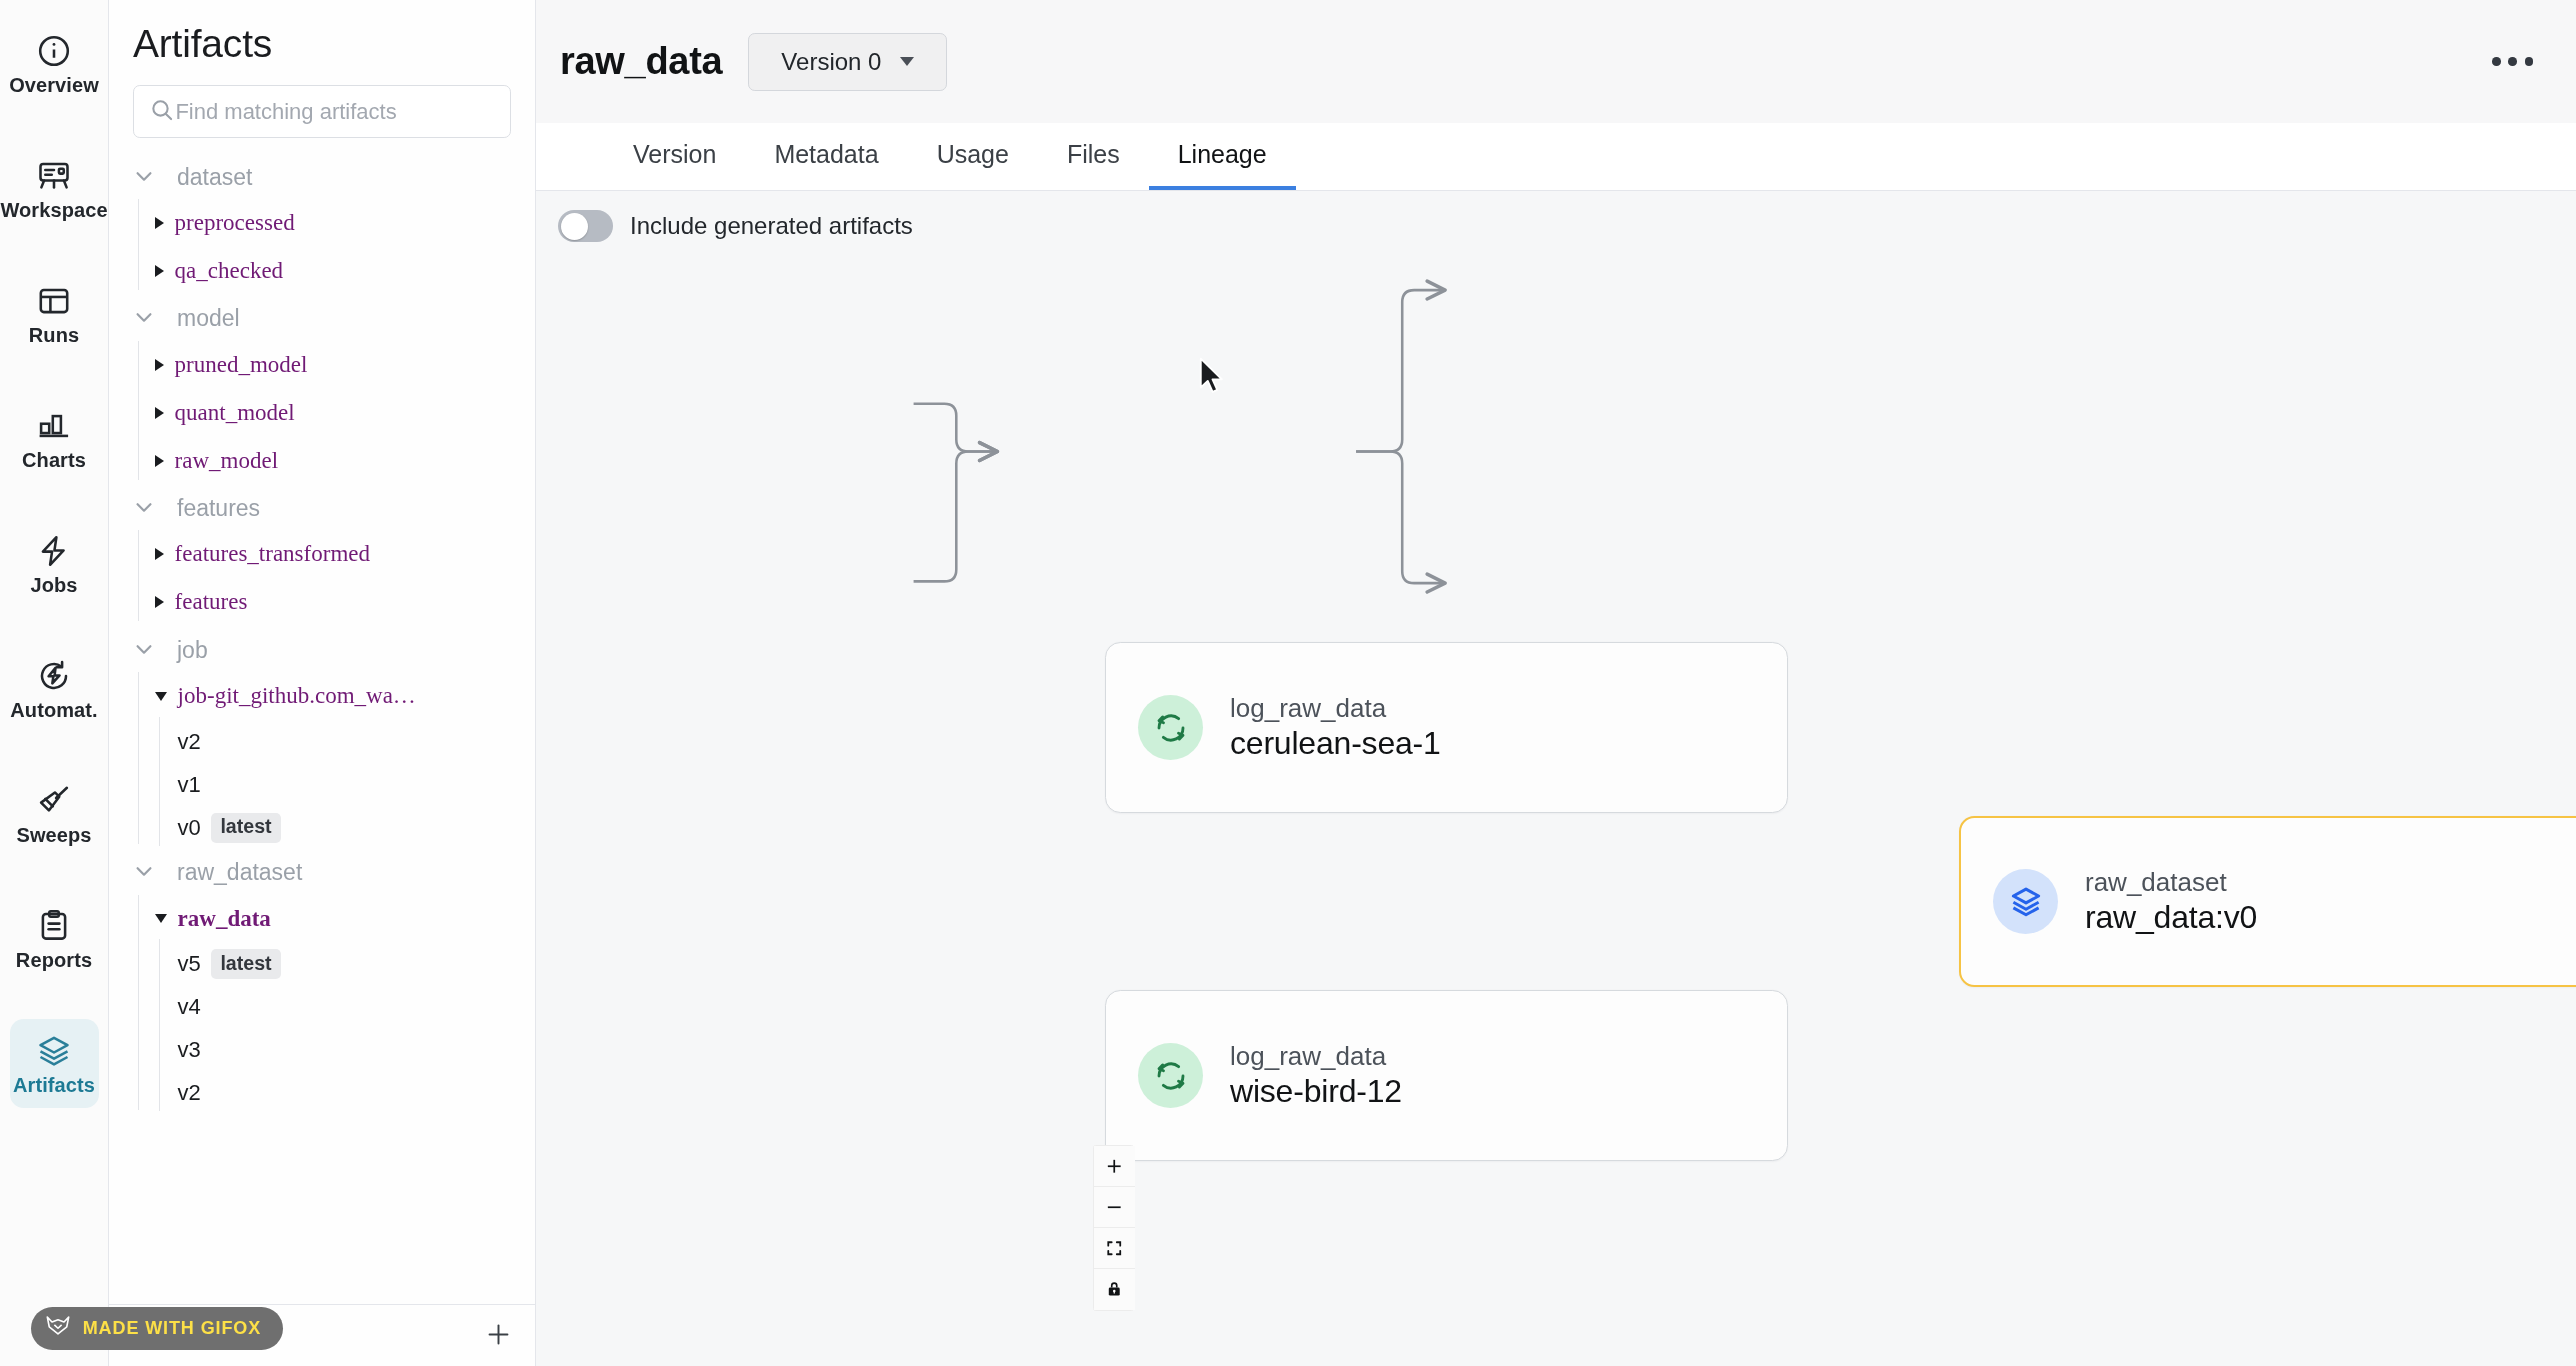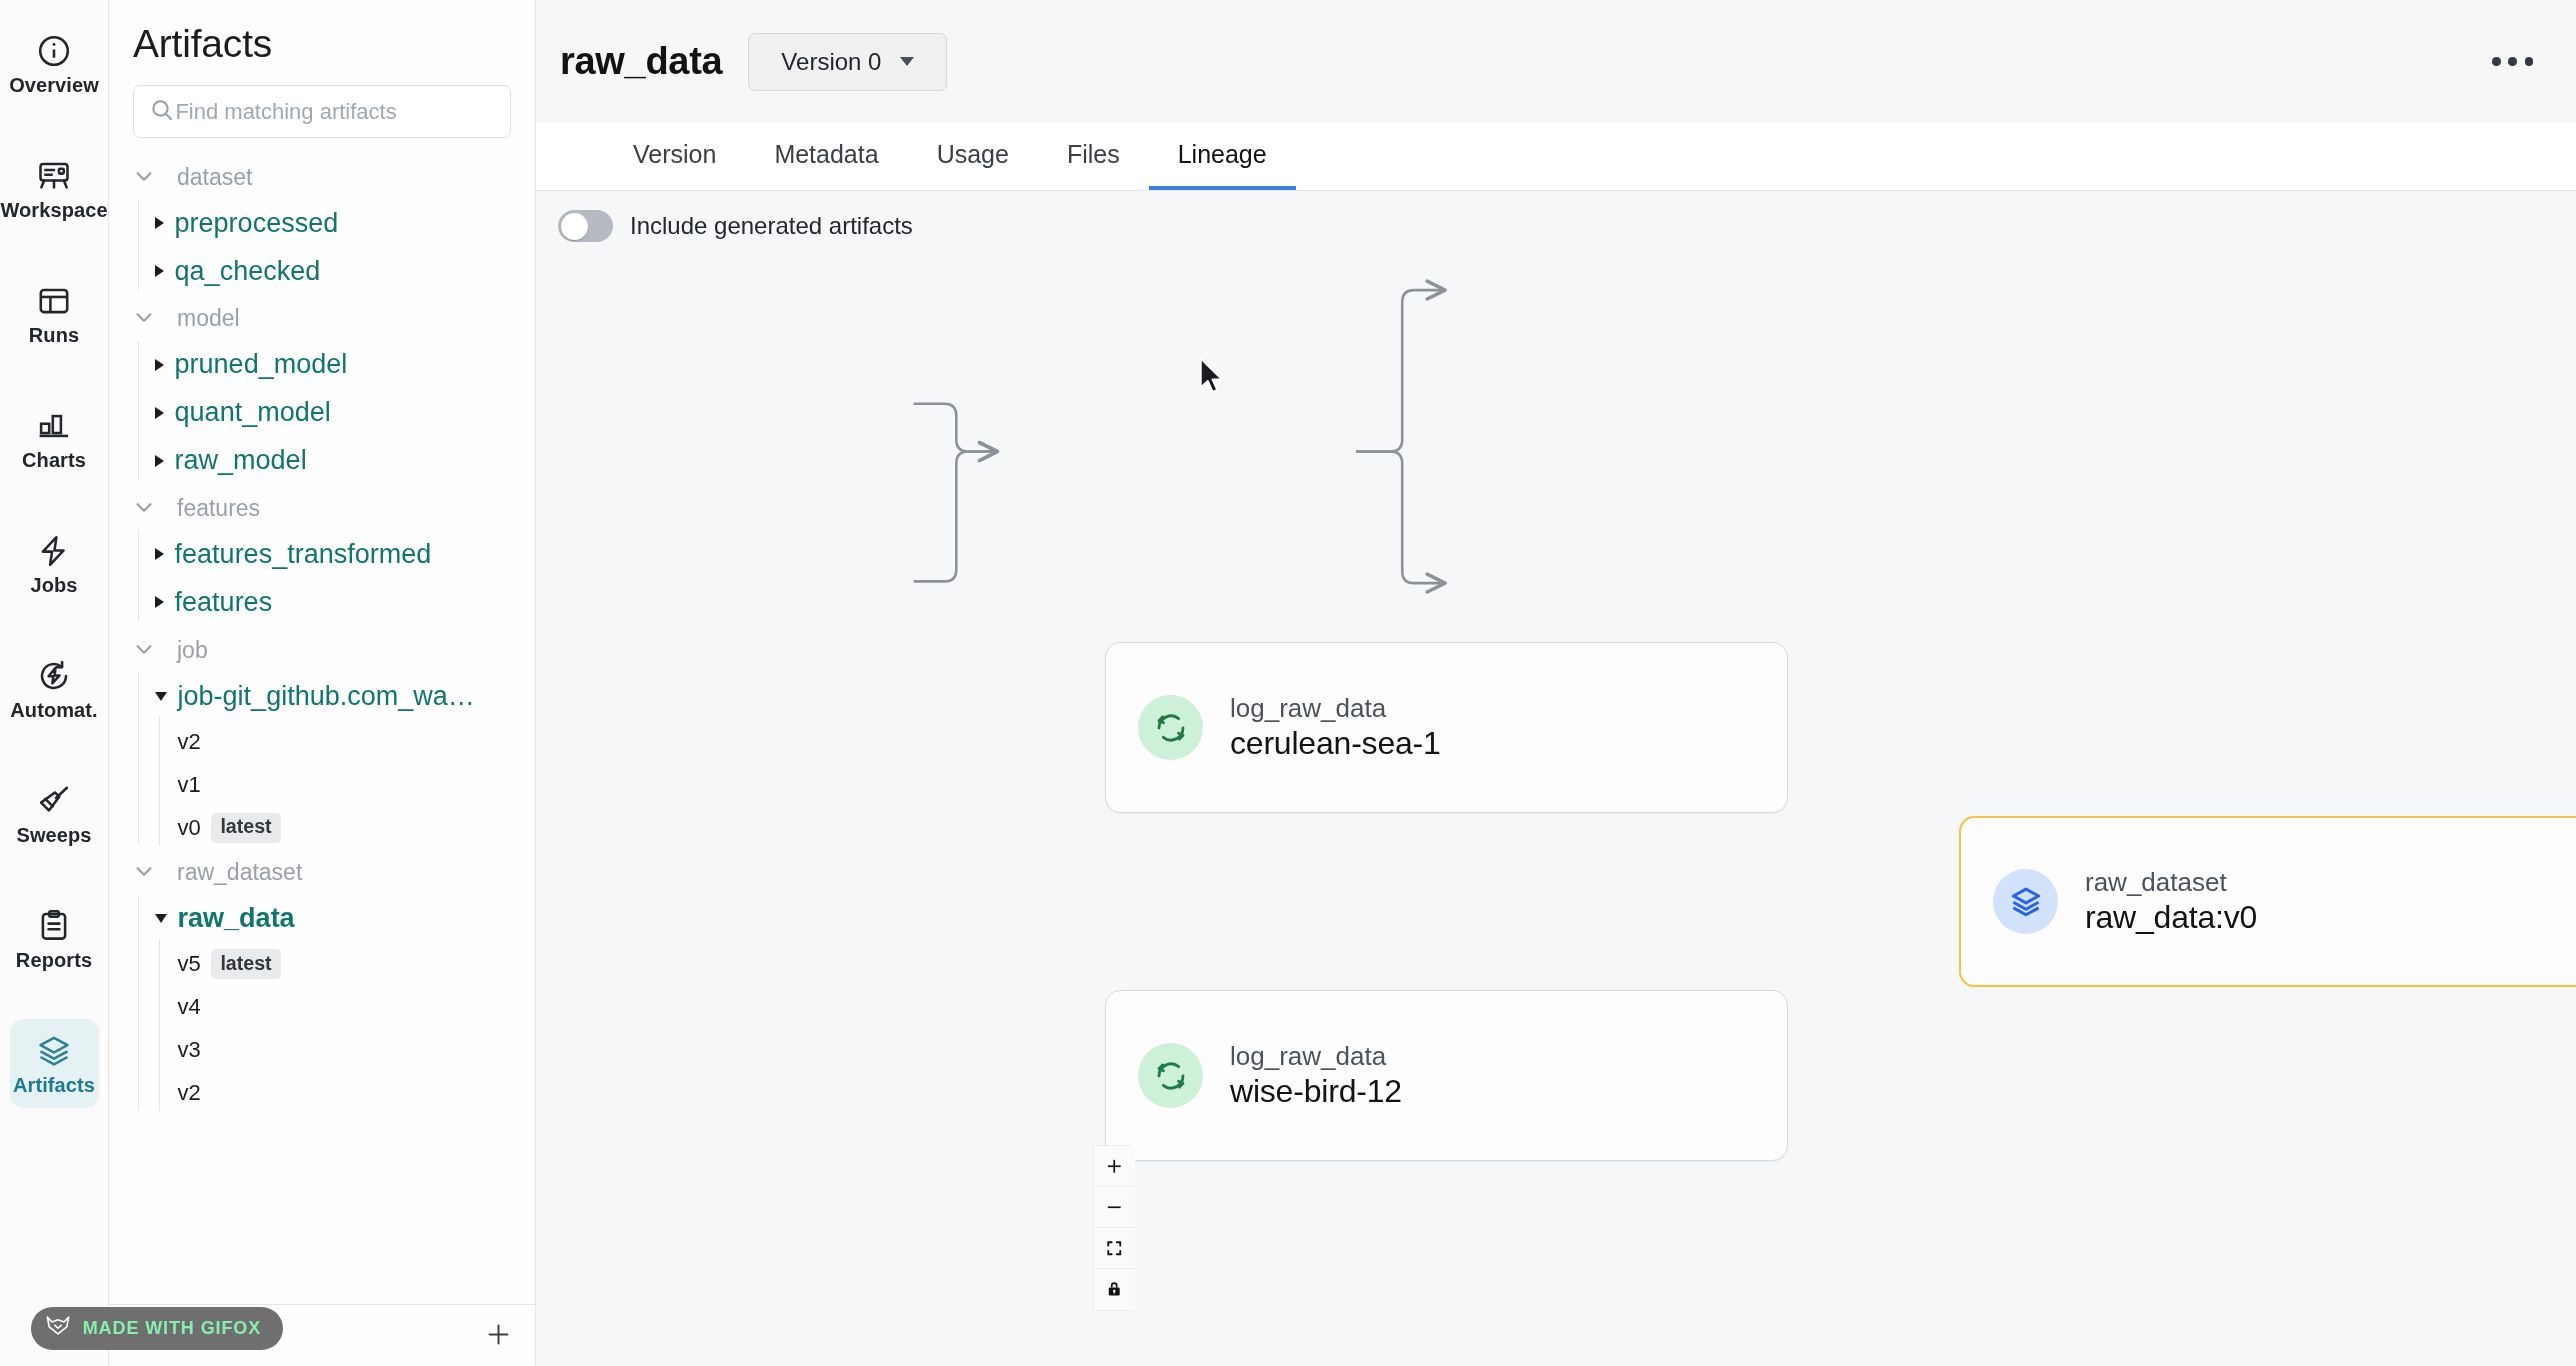--- a/index.html
+++ b/index.html
@@ -84,21 +84,21 @@
   .grp-head .gname { font-size: 23px; color: #9aa0a8; }
   .grp-children { position: relative; padding-left: 19px; }
   .grp-children::before {
     content: ""; position: absolute; left: 5.1px; top: 0; bottom: 5.1px;
     width: 0.9px; background: #e2e4e8;
   }
   .tree-row {
     display: flex; align-items: center; gap: 10.2px;
     height: 48px; cursor: pointer; padding-left: 3.4px;
   }
-  .tree-row .tname { font-size: 27px; color: #0f766e; }
+  .tree-row .tname { font-size: 23px; color: #701a75; font-family: Liberation Serif, serif; }
   .tree-row.bold .tname { font-weight: 700; }
   .ver-children { position: relative; padding-left: 20.5px; }
   .ver-children::before {
     content: ""; position: absolute; left: 6.8px; top: -3.4px; bottom: 3.4px;
     width: 0.9px; background: #e2e4e8;
   }
   .ver-row {
     display: flex; align-items: center; gap: 10.2px;
     height: 43px; cursor: pointer; padding-left: 5.1px;
   }
@@ -220,21 +220,21 @@
   .zoomctl button:last-child { border-bottom: none; }
 
   .gifox {
     position: absolute; left: 31px; bottom: 17px;
     height: 43px; padding: 0 22px 0 13.7px;
     background: #6f6f6f; border-radius: 21.4px;
     display: flex; align-items: center; gap: 12px;
     z-index: 30;
   }
   .gifox span {
-    color: #86efac; font-size: 18px; font-weight: 700; letter-spacing: 0.9px;
+    color: #fde047; font-size: 18px; font-weight: 700; letter-spacing: 0.9px;
   }
 
   .cursor { position: absolute; left: 1199px; top: 357px; z-index: 40; pointer-events: none; }
 </style>
 </head>
 <body>
 
 <div class="app">
 
   <nav class="rail">

